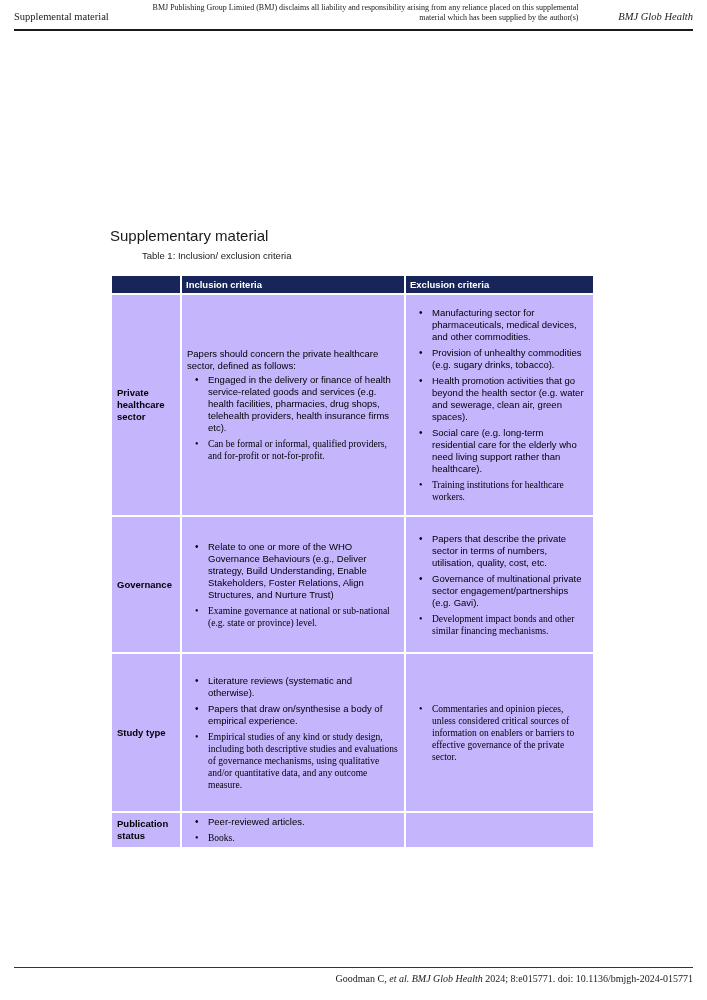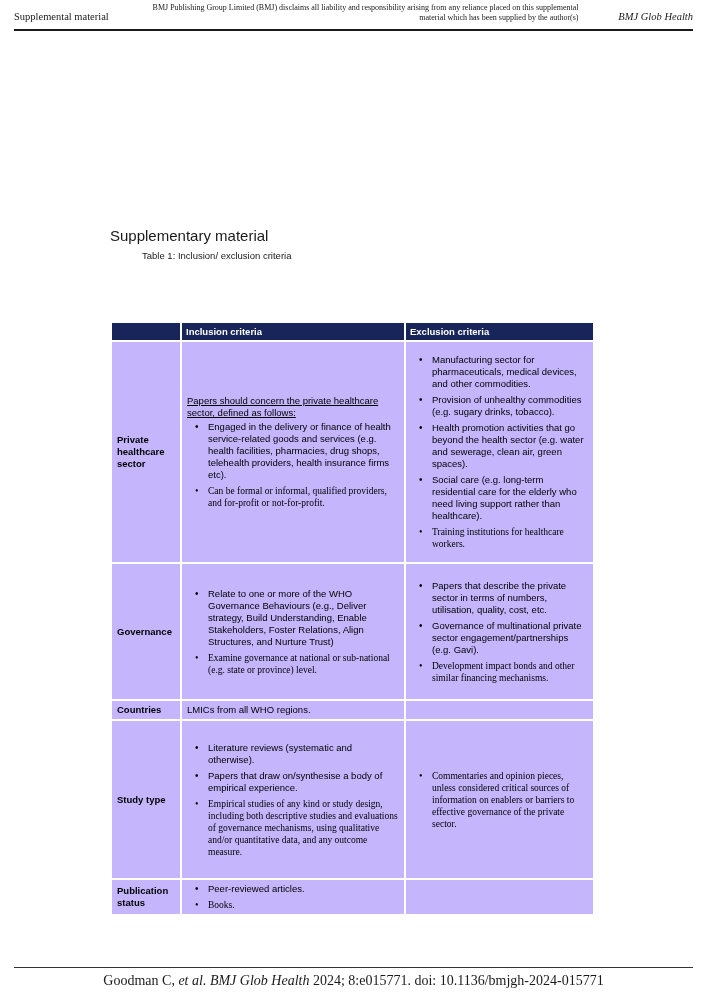--- a/index.html
+++ b/index.html
@@ -45,21 +45,21 @@
     position:absolute; top:250px; left:110px;
     font-size:9.5px; color:#1a1a1a;margin-left:32px;
   }
 
   
   table.criteria {
     position:absolute; top:274px; left:110px;
     width:483px;
     border-collapse:collapse;
     table-layout:fixed;
-    font-size:9.5px; line-height:12px;margin-top:47px;
+    font-size:9.5px; line-height:12px;
   }
   table.criteria col.c1 { width:70px; }
   table.criteria col.c2 { width:224px; }
   table.criteria col.c3 { width:189px; }
 
   table.criteria th, table.criteria td {
     border:2px solid #ffffff;
     vertical-align:middle;
     text-align:left;
   }
@@ -79,44 +79,44 @@
     font-weight:bold;
     color:#1f3864;
     padding-left:4px;
   }
   .r1 td { height:222px; }
   .r2 td { height:137px; }
   .r3 td { height:19px; }
   .r4 td { height:159px; }
   .r5 td { height:32px; }
 
-  .cell-intro { margin:0 0 2px 0;text-decoration:underline; }
+  .cell-intro { margin:0 0 2px 0; }
   ul.bullets { list-style:none; margin:0; padding:0; }
   ul.bullets li {
     position:relative;
     padding-left:21px;
     margin:0 0 4px 0;
   }
   ul.bullets li:last-child { margin-bottom:0;font-family:Liberation Serif, serif; }
   ul.bullets li::before {
     content:"\2022";
     position:absolute; left:8px; top:0;
     font-size:10px;
   }
 
   
   .ftr-rule {
     position:absolute; top:967px; left:14px; right:14px;
     border-top:1.5px solid #333;
   }
   .ftr {
     position:absolute; top:973px; right:14px; left:14px;
-    text-align:center;
+    text-align:right;
     font-family:"Liberation Serif", serif;
-    font-size:14px; color:#1a1a1a;
+    font-size:10px; color:#1a1a1a;
   }
   .ftr .it { font-style:italic; }
 </style>
 </head>
 <body>
 
 <div class="page">
 
   <div class="hdr">
     <span class="hdr-left">Supplemental material</span>
@@ -170,25 +170,20 @@
             </ul>
         </td>
         <td>
           <ul class="bullets">
               <li>Papers that describe the private sector in terms of numbers, utilisation, quality, cost, etc.</li>
               <li>Governance of multinational private sector engagement/partnerships (e.g. Gavi).</li>
               <li>Development impact bonds and other similar financing mechanisms.</li>
             </ul>
         </td>
       </tr>
-      <tr class="r3">
-        <td class="row-label">Countries</td>
-        <td>LMICs from all WHO regions.</td>
-        <td></td>
-      </tr>
       <tr class="r4">
         <td class="row-label">Study type</td>
         <td>
           <ul class="bullets">
               <li>Literature reviews (systematic and otherwise).</li>
               <li>Papers that draw on/synthesise a body of empirical experience.</li>
               <li>Empirical studies of any kind or study design, including both descriptive studies and evaluations of governance mechanisms, using qualitative and/or quantitative data, and any outcome measure.</li>
             </ul>
         </td>
         <td>

